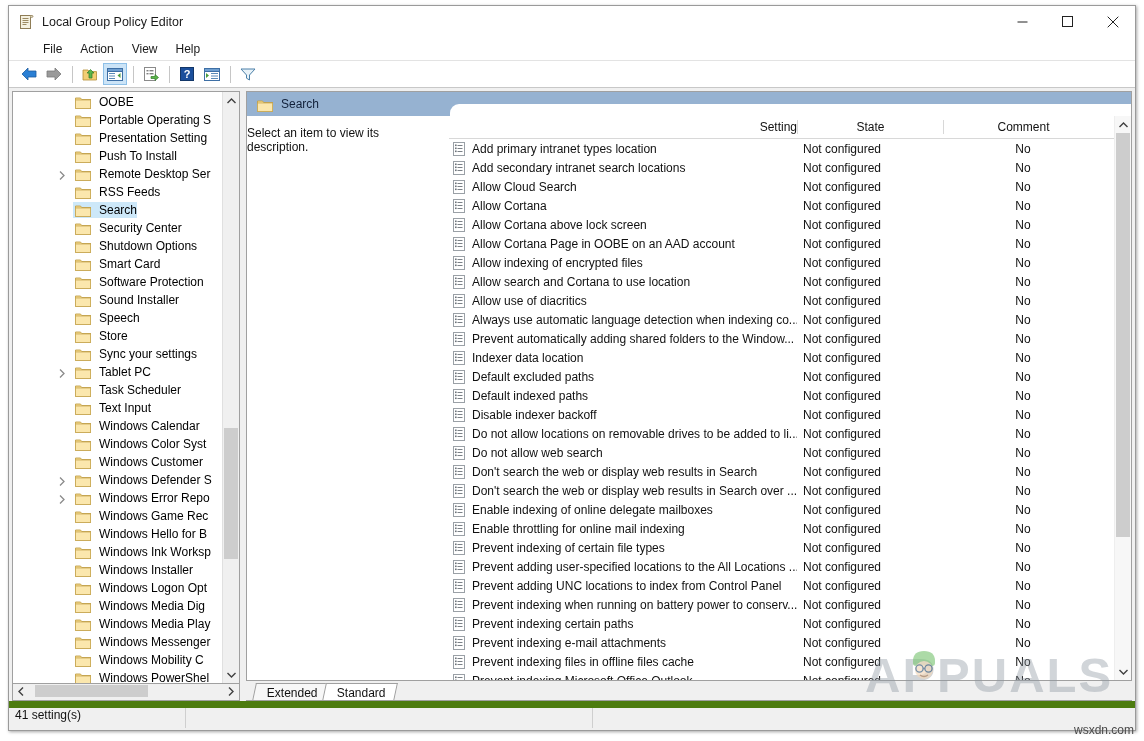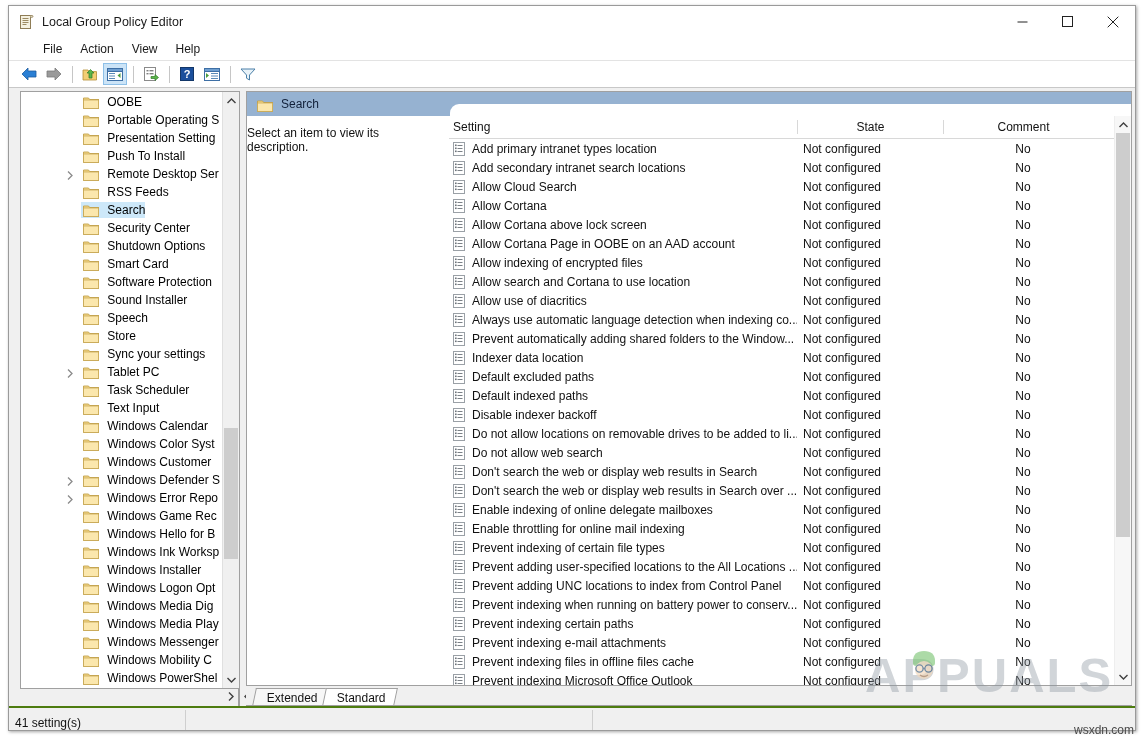--- a/index.html
+++ b/index.html
@@ -102,21 +102,20 @@
     background: #f0f0f0;
     padding: 3px 3px 0 3px;
     box-sizing: border-box;
     min-height: 0;
   }
   .pane-left {
     width: 228px;
     display: flex;
     flex-direction: column;
     flex: 0 0 auto;
-    align-items: flex-end;
   }
   .tree-box {
     flex: 1 1 auto;
     border: 1px solid #a0a0a0;
     background: #ffffff;
     display: flex;
     min-height: 0;
     overflow: hidden;
     position: relative;
   }
@@ -286,21 +285,21 @@
   .list-headers {
     height: 22px;
     flex: 0 0 auto;
     display: flex;
     align-items: center;
     font-size: 12px;
     color: #111;
     border-bottom: 1px solid #d8d8d8;
     position: relative;
   }
-  .col-setting { width: 348px; flex: 0 0 auto; padding-left: 4px; box-sizing: border-box; }
+  .col-setting { width: 348px; flex: 0 0 auto; padding-left: 4px; box-sizing: border-box; text-align: right; }
   .col-state   { width: 146px; flex: 0 0 auto; text-align: center; box-sizing: border-box;
                  border-left: 1px solid #d8d8d8; }
   .col-comment { width: 160px; flex: 0 0 auto; text-align: center; box-sizing: border-box;
                  border-left: 1px solid #d8d8d8; }
   .list-rows {
     flex: 1 1 auto;
     overflow: hidden;
     position: relative;
   }
   .srow {
@@ -364,23 +363,23 @@
     box-sizing: border-box;
   }
   .tab > span { display: inline-block; transform: skewX(12deg); }
   .tab.active { background: #ffffff; }
 
   
   .statusbar {
     height: 22px;
     flex: 0 0 auto;
     display: flex;
-    align-items: flex-end;
+    align-items: flex-start;
     background: #f0f0f0;
-    border-top: 2px solid #4d7c0f;
+    border-top: 7px solid #4d7c0f;
     font-size: 12px;
     color: #111;
   }
   .status-cell { padding-left: 6px; }
   .status-sep { width: 1px; height: 20px; background: #cfcfcf; }
 
   
   .watermark {
     position: absolute;
     left: 865px; top: 647px;

